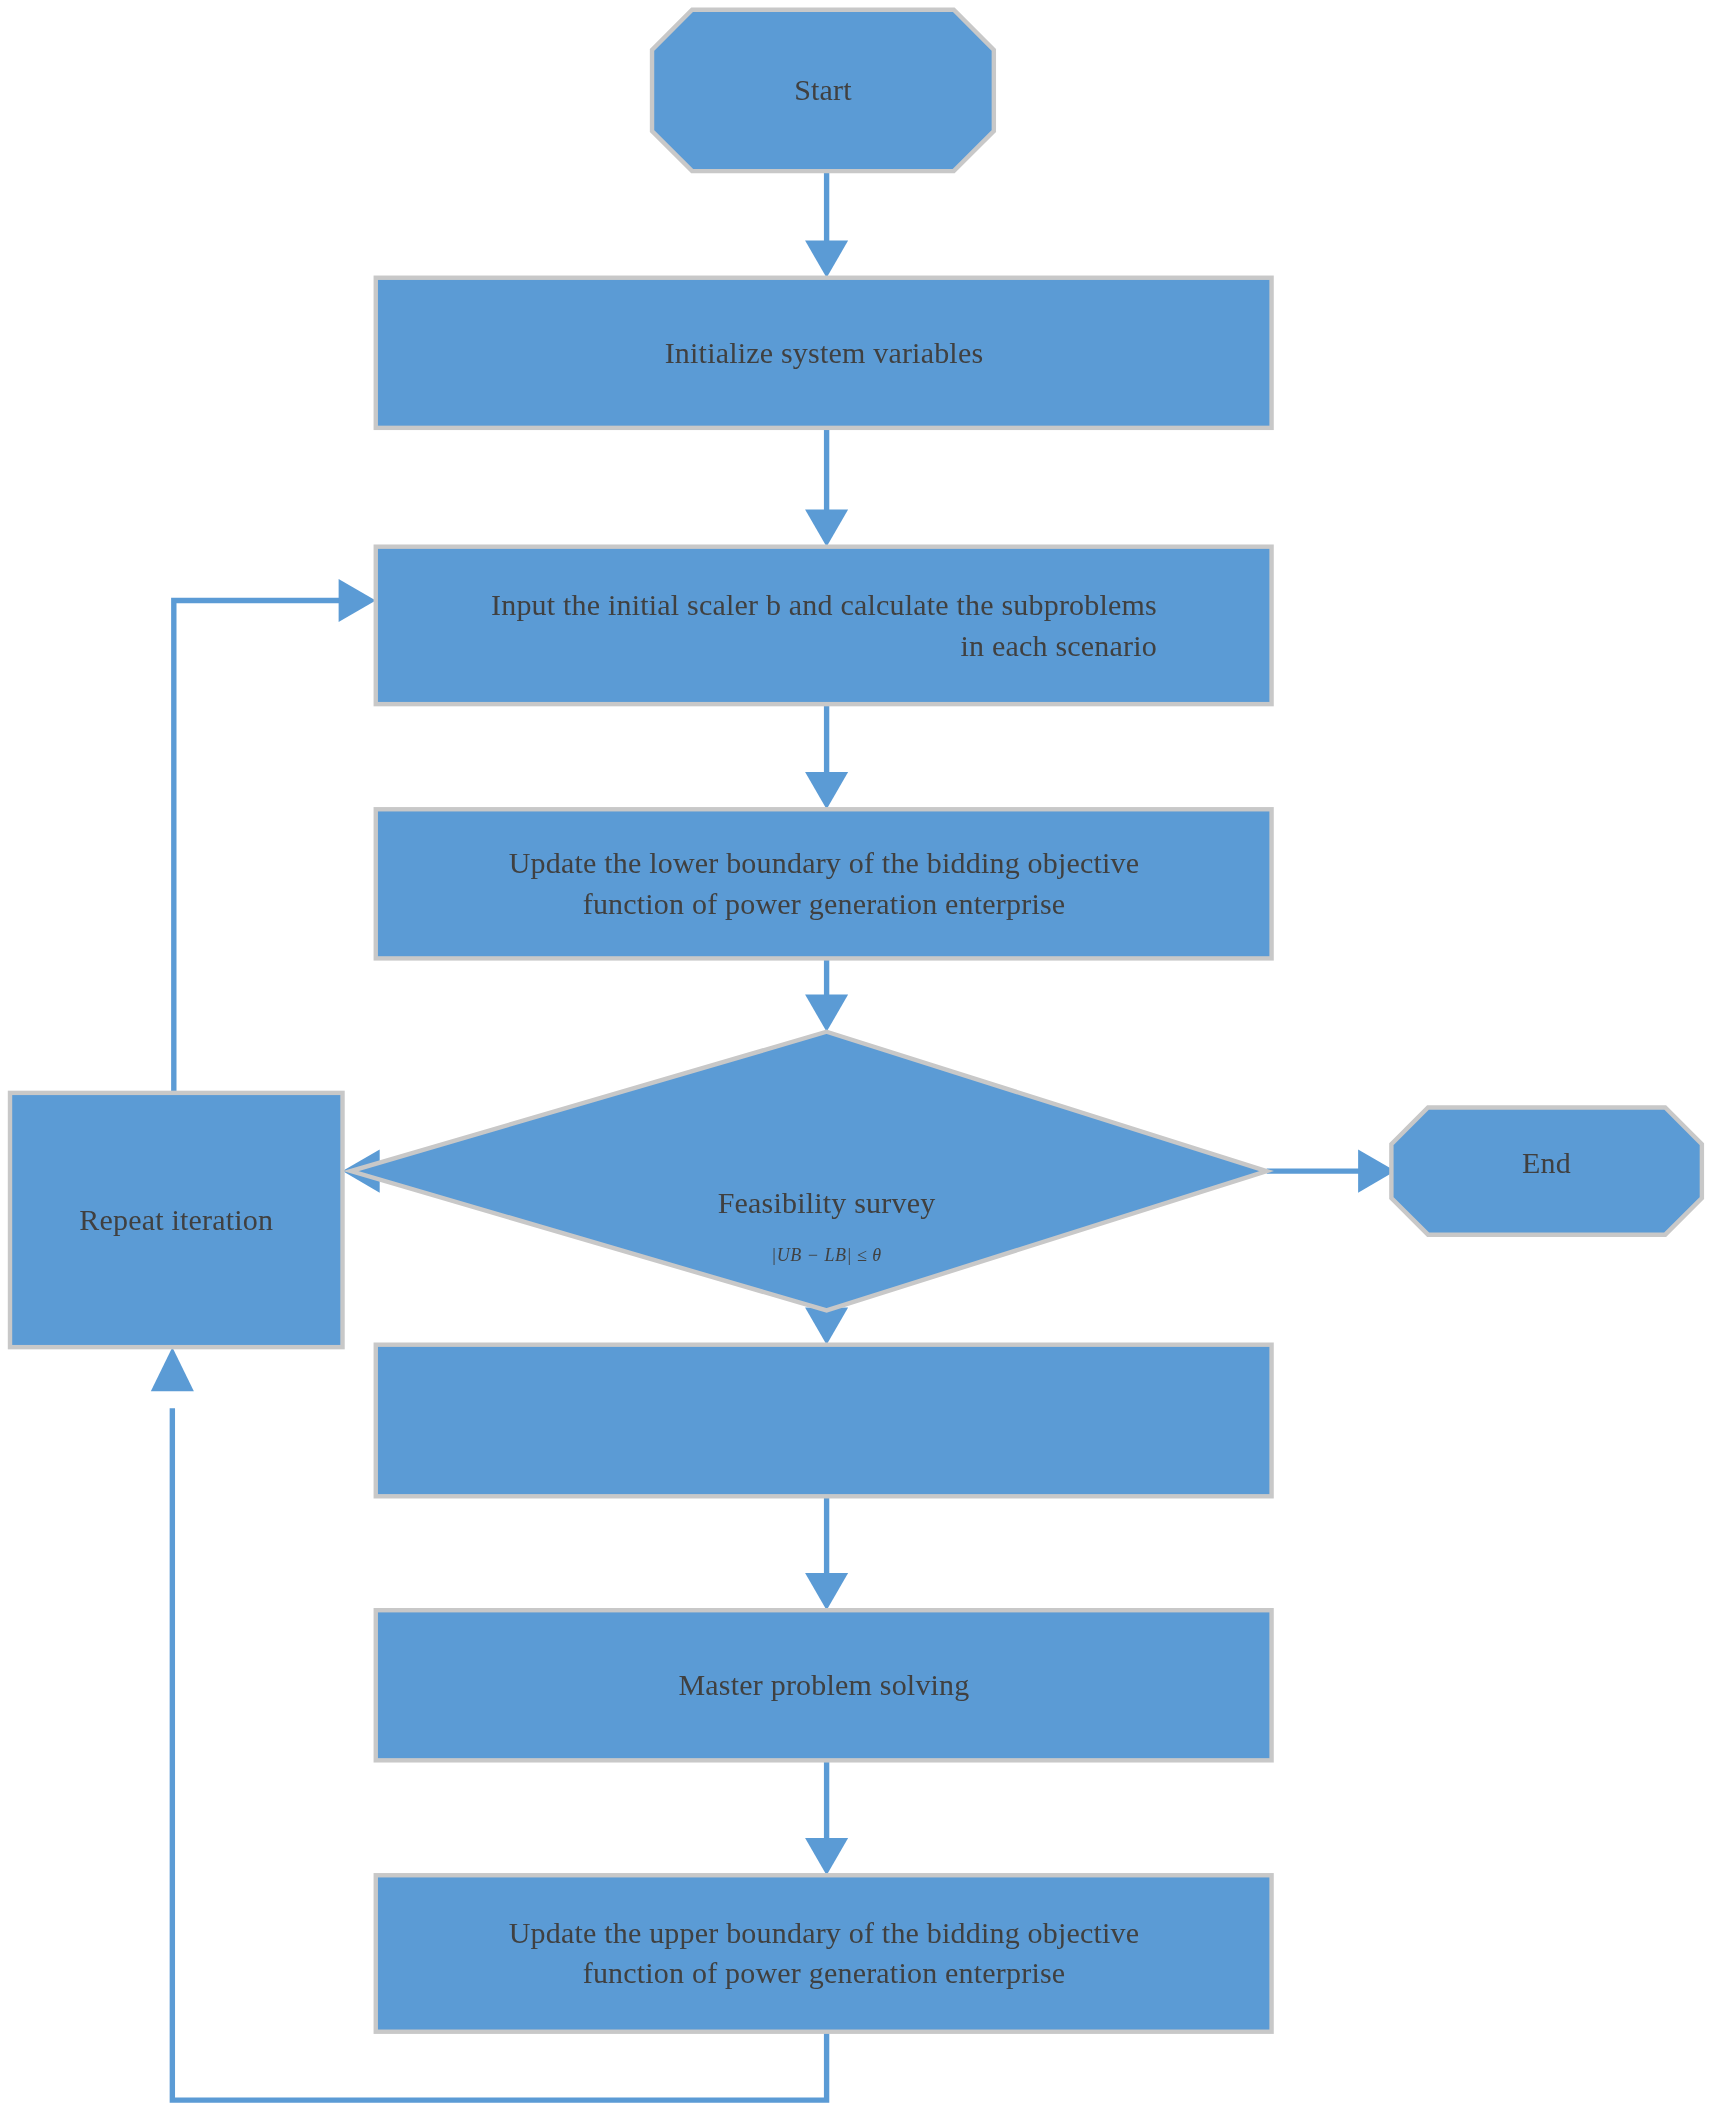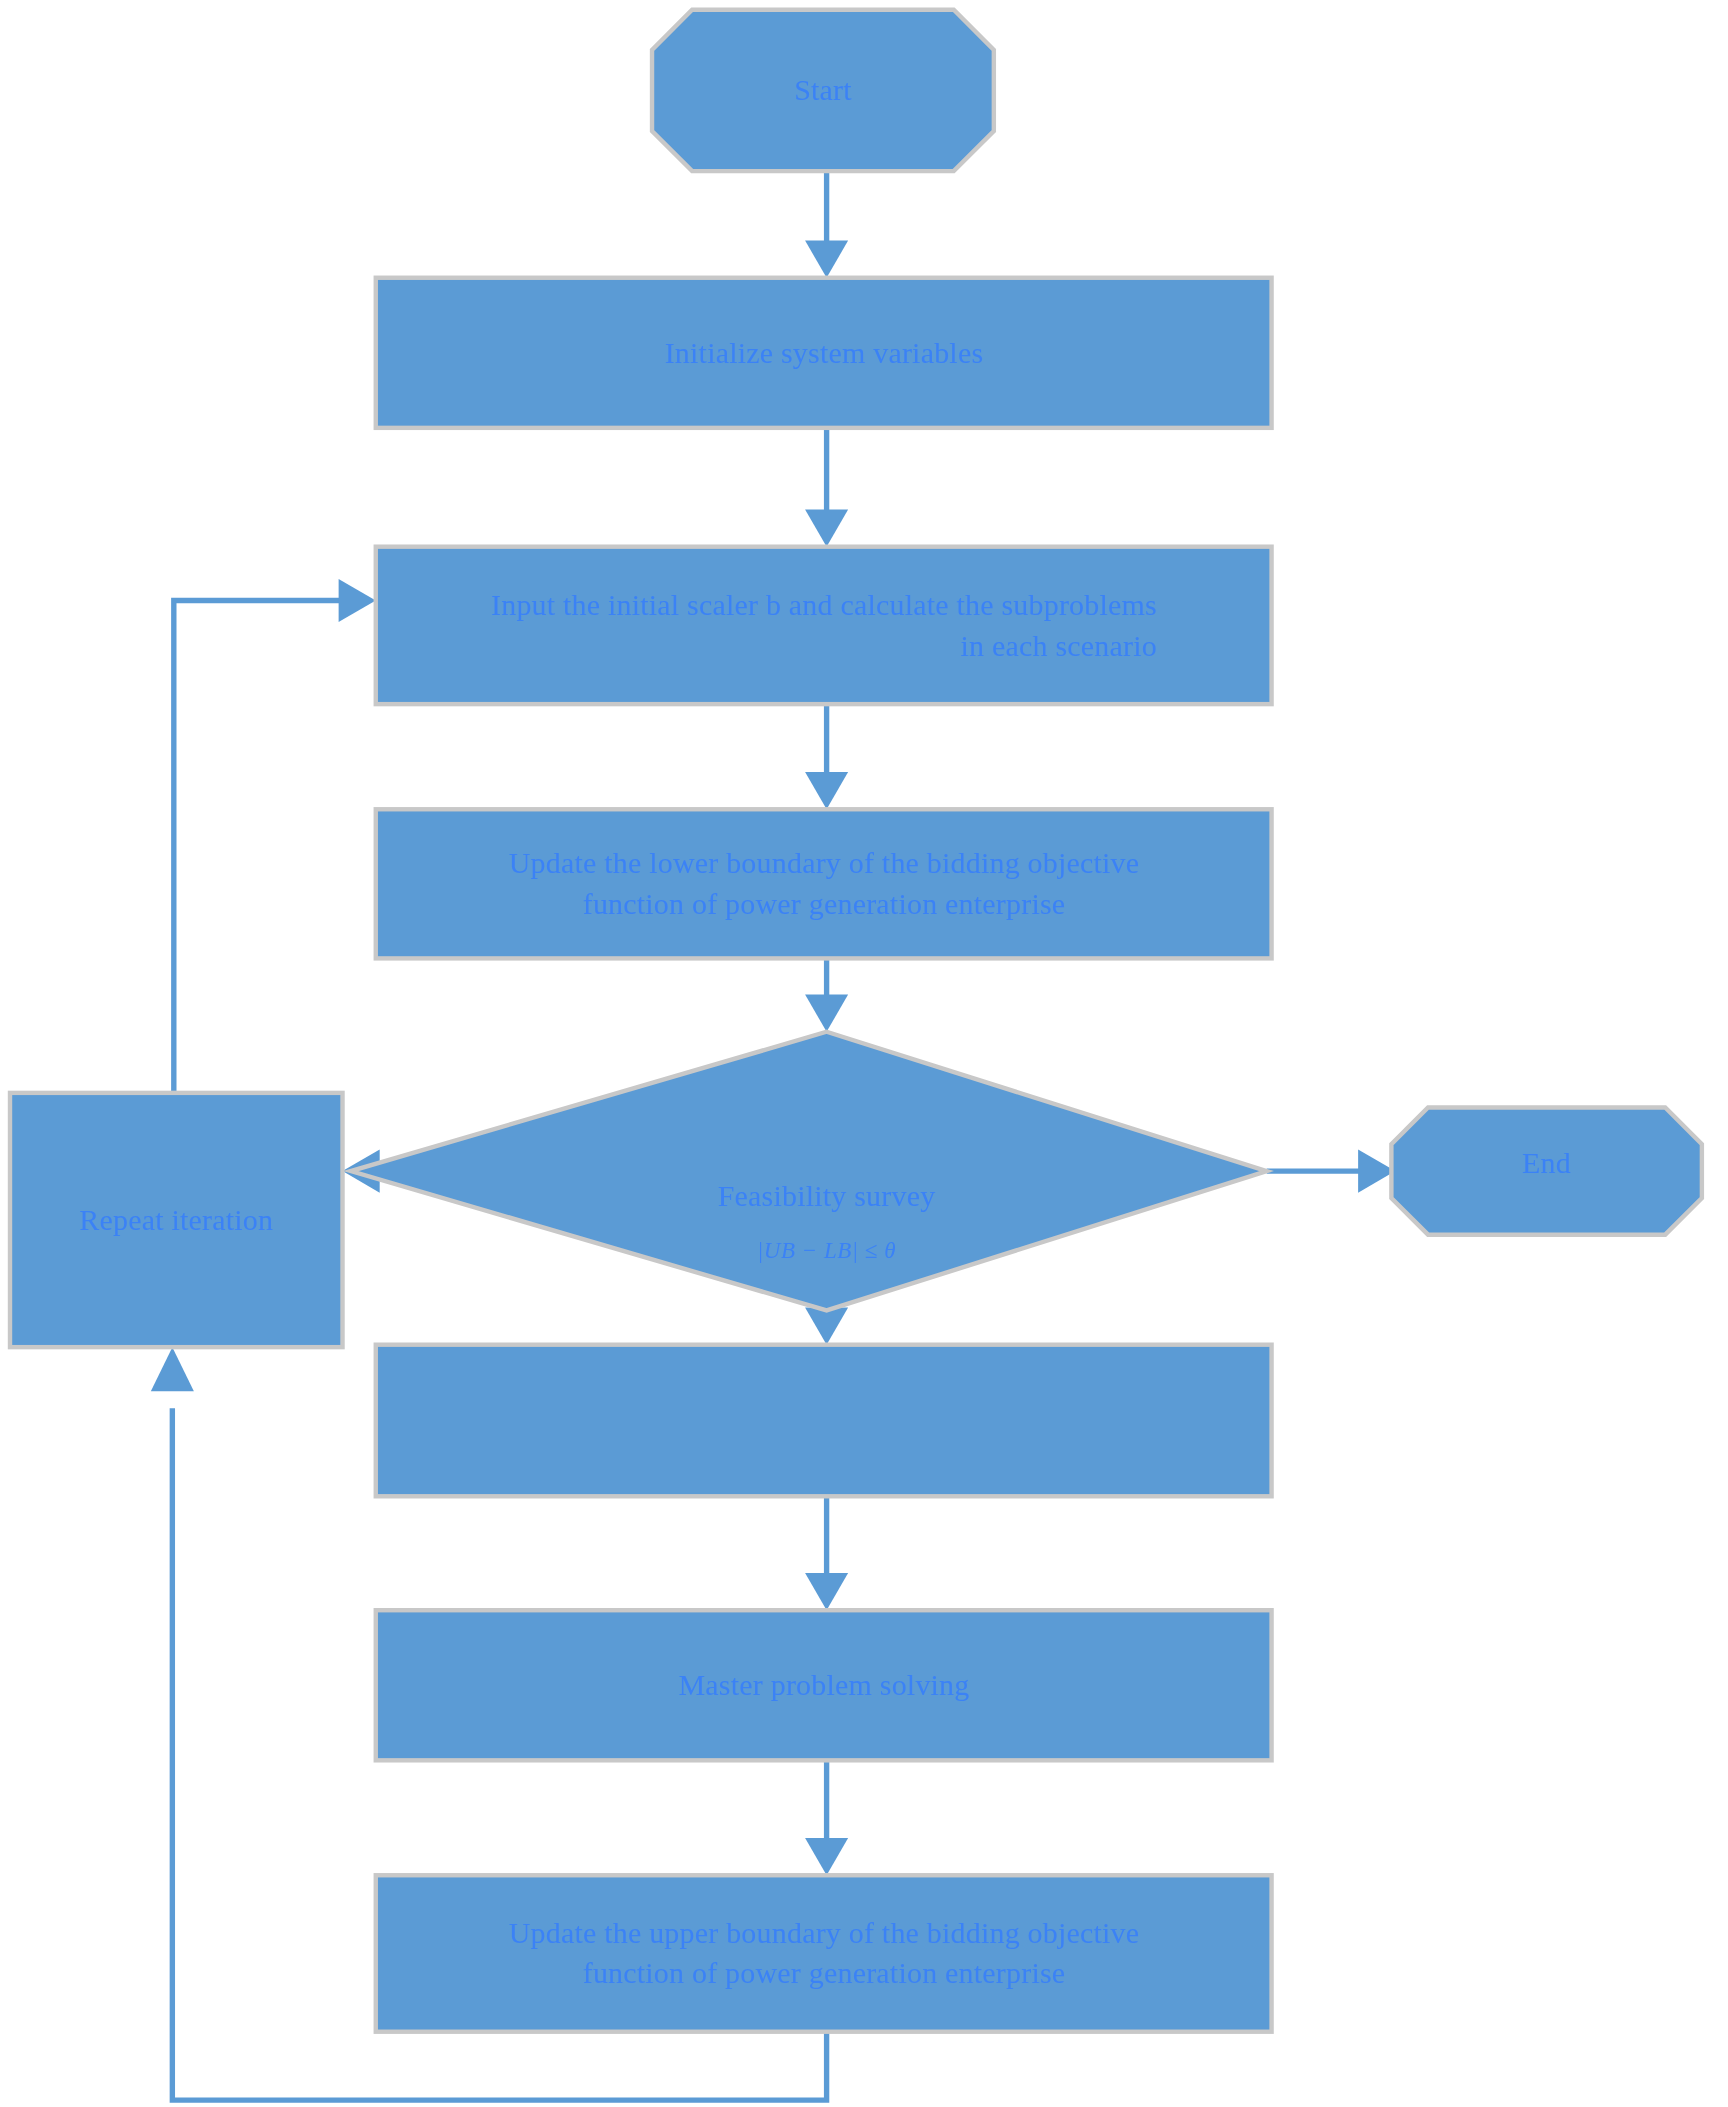--- a/index.html
+++ b/index.html
@@ -37,31 +37,31 @@
   .conn-head {
     fill: #5B9BD5;
   }
   .node-label {
     position: absolute;
     display: flex;
     flex-direction: column;
     align-items: center;
     justify-content: center;
     text-align: center;
-    color: #3b82f6;
+    color: #404040;
     font-family: "Liberation Serif", "DejaVu Serif", serif;
     font-size: 30px;
     line-height: 1.34;
     letter-spacing: 0.2px;
     pointer-events: none;
     white-space: pre-line;
   }
   .node-label .formula {
     font-style: italic;
-    font-size: 23px;
+    font-size: 18px;
     margin-top: 19.6px;
     letter-spacing: 0.5px;
     font-family: Liberation Serif, serif;
   }
 </style>
 </head>
 <body>
 
 <div id="page">
 

